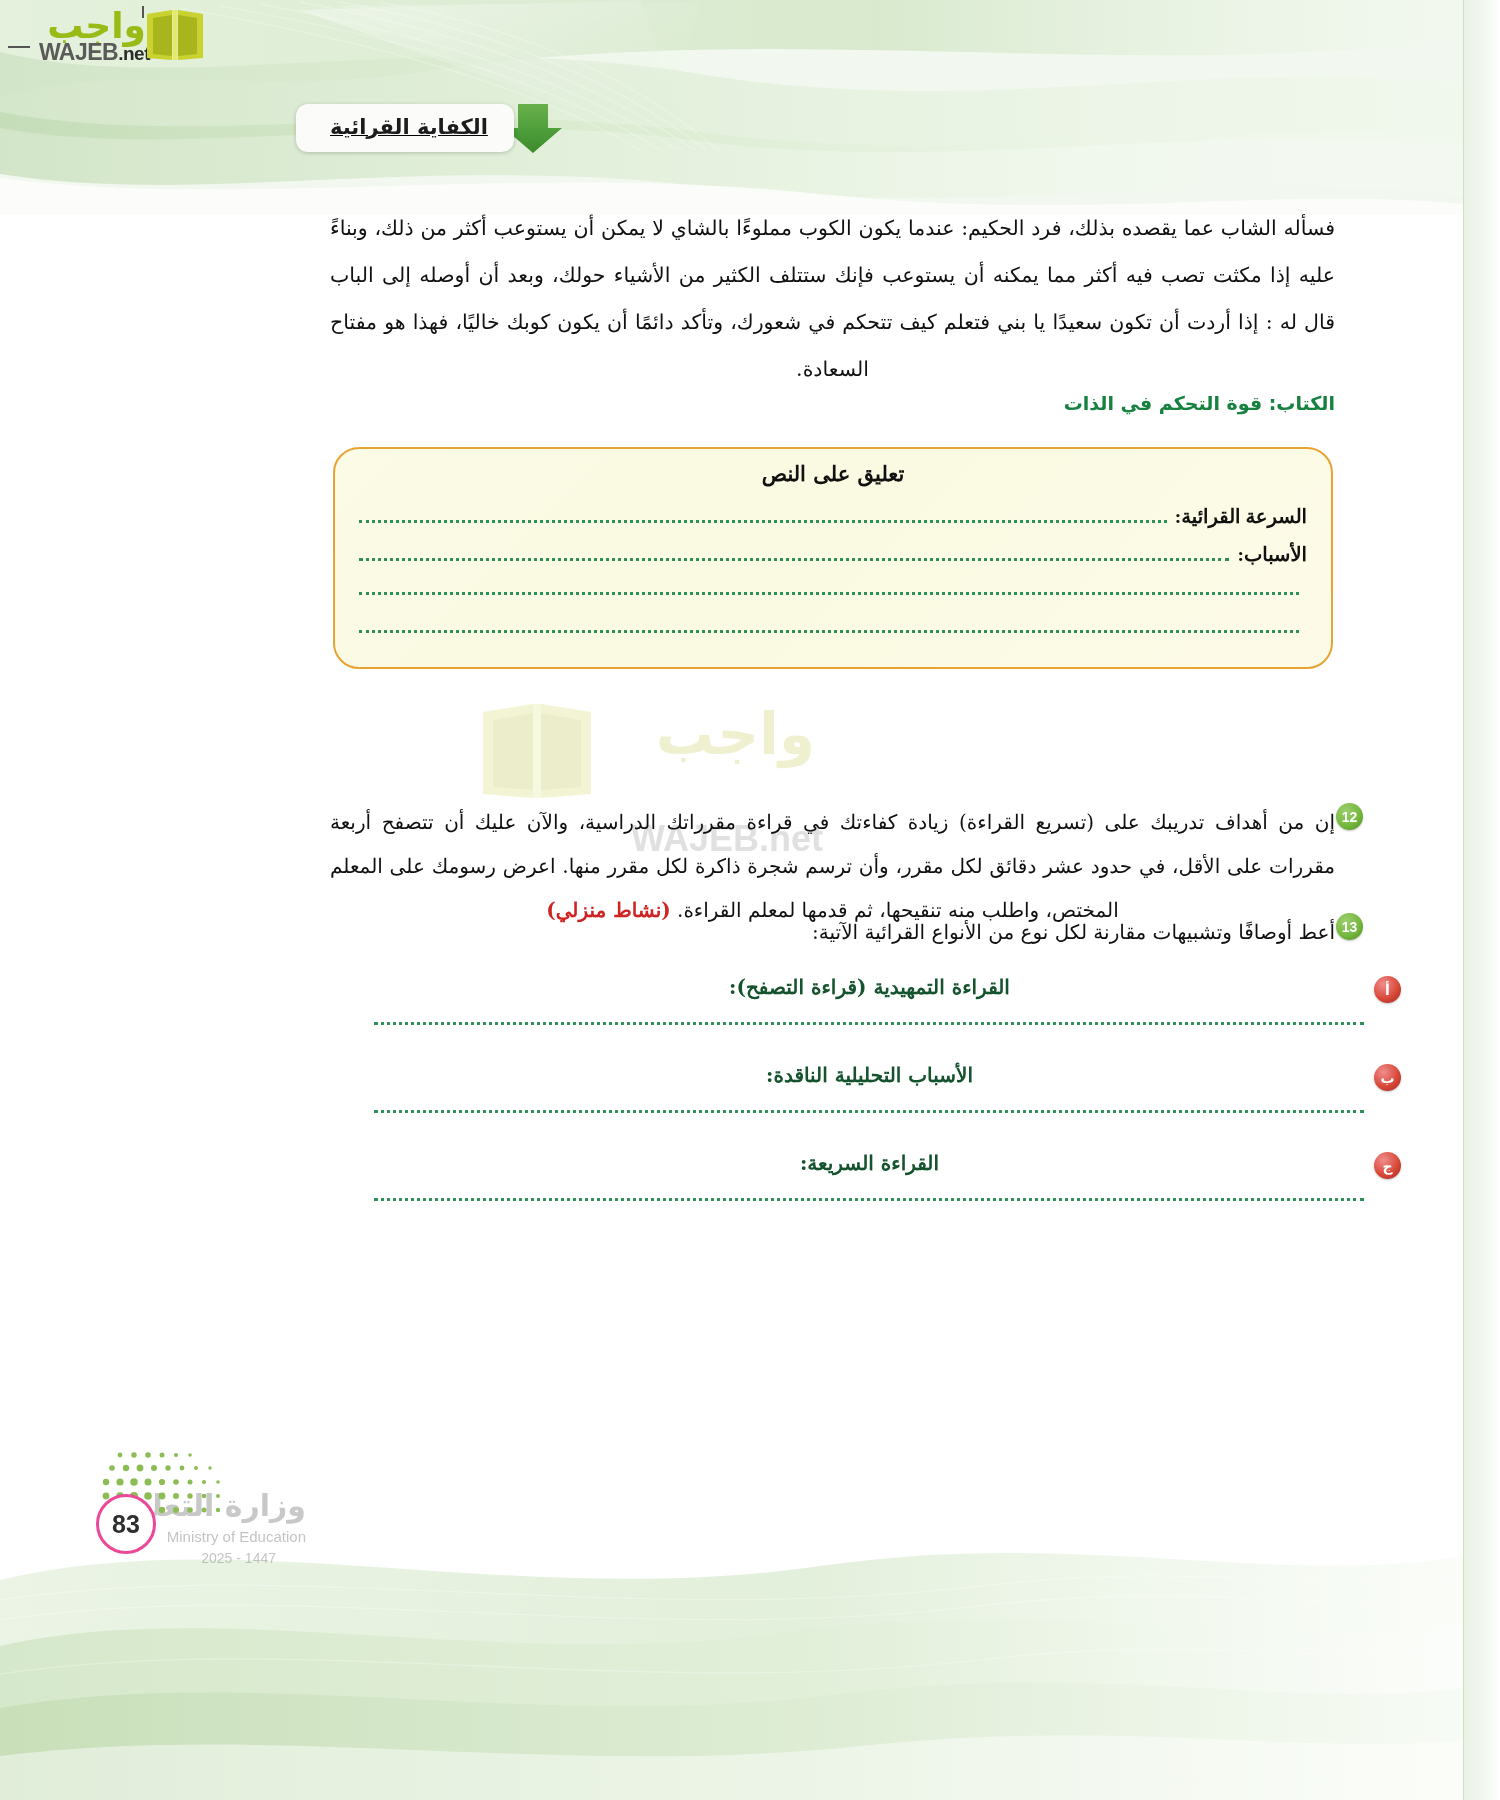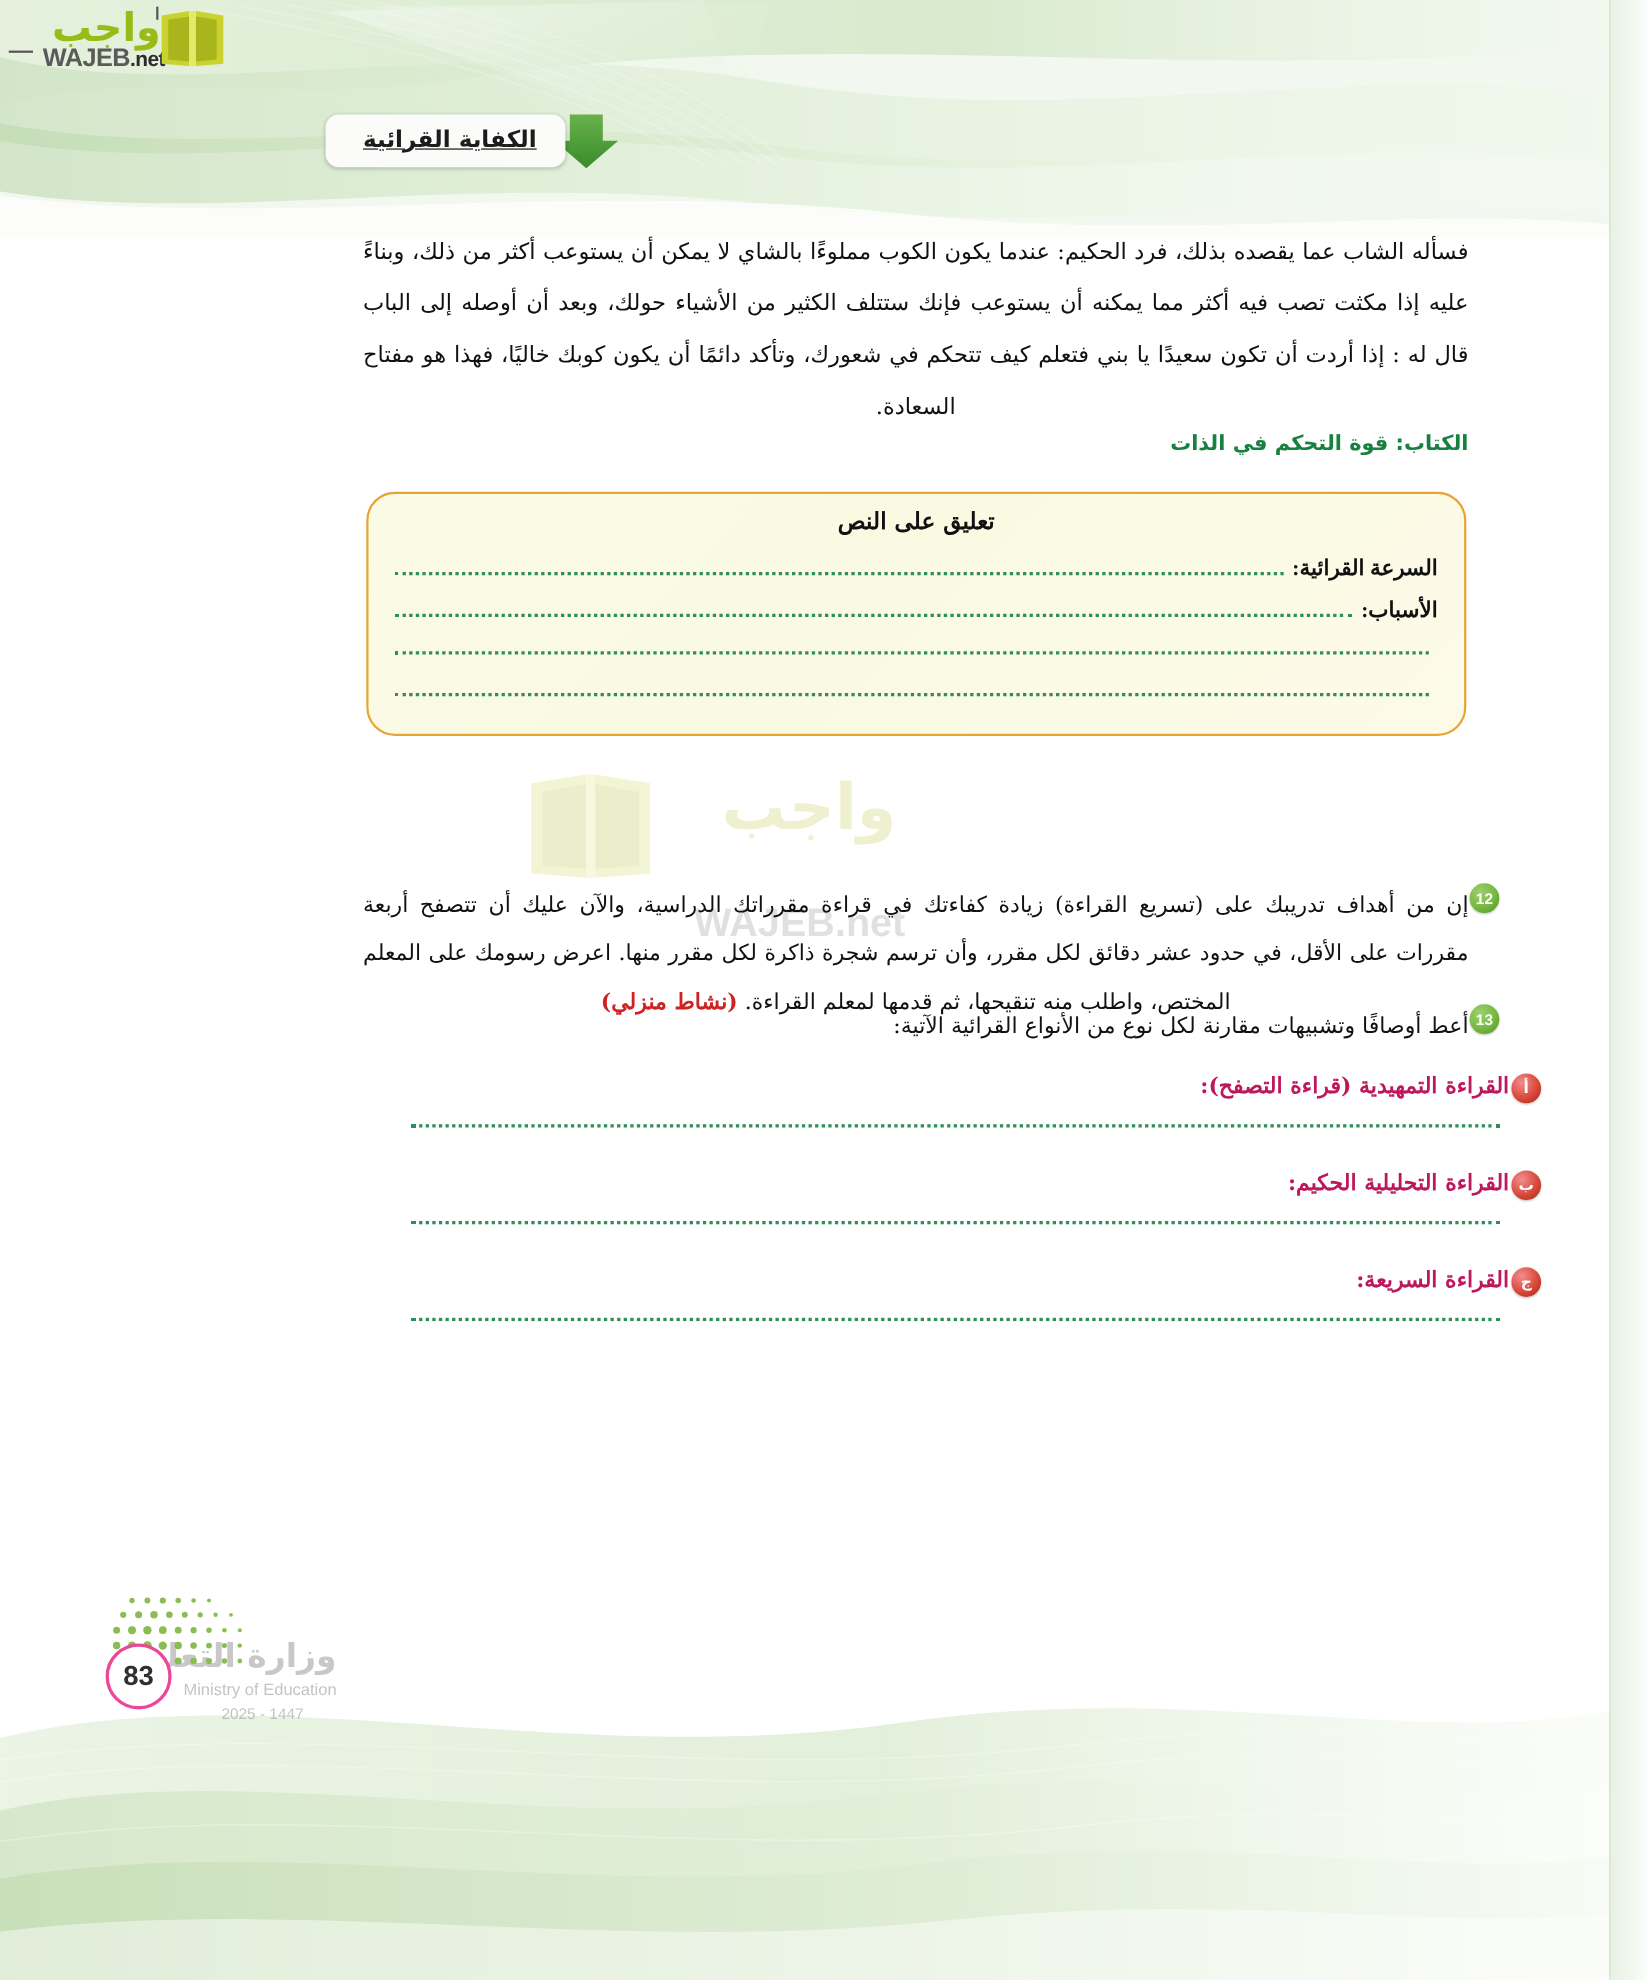--- a/index.html
+++ b/index.html
@@ -253,23 +253,23 @@
     font-weight: bold;
     display: flex;
     align-items: center;
     justify-content: center;
     box-shadow: 0 1px 2px rgba(0,0,0,0.25);
   }
   .sub-text {
     font-family: "DejaVu Serif", serif;
     font-size: 20px;
     font-weight: bold;
-    color: #be185d;
-    white-space: nowrap;
-    text-align: right;
+    color: #14532d;
+    white-space: nowrap;
+    text-align: center;
   }
   .sub-dots {
     position: absolute;
     top: 44px; right: 8px;
     width: 990px;
     border-bottom: 3px dotted #2f8f5b;
     height: 6px;
   }
 
   
@@ -508,21 +508,21 @@
   </div>
 
   <div class="subitem sub-a">
     <div class="letter-badge">أ</div>
     <div class="sub-text">القراءة التمهيدية (قراءة التصفح):</div>
     <div class="sub-dots"></div>
   </div>
 
   <div class="subitem sub-b">
     <div class="letter-badge">ب</div>
-    <div class="sub-text">القراءة التحليلية الحكيم:</div>
+    <div class="sub-text">الأسباب التحليلية الناقدة:</div>
     <div class="sub-dots"></div>
   </div>
 
   <div class="subitem sub-c">
     <div class="letter-badge">ج</div>
     <div class="sub-text">القراءة السريعة:</div>
     <div class="sub-dots"></div>
   </div>
 
   <div class="footer-wrap">

